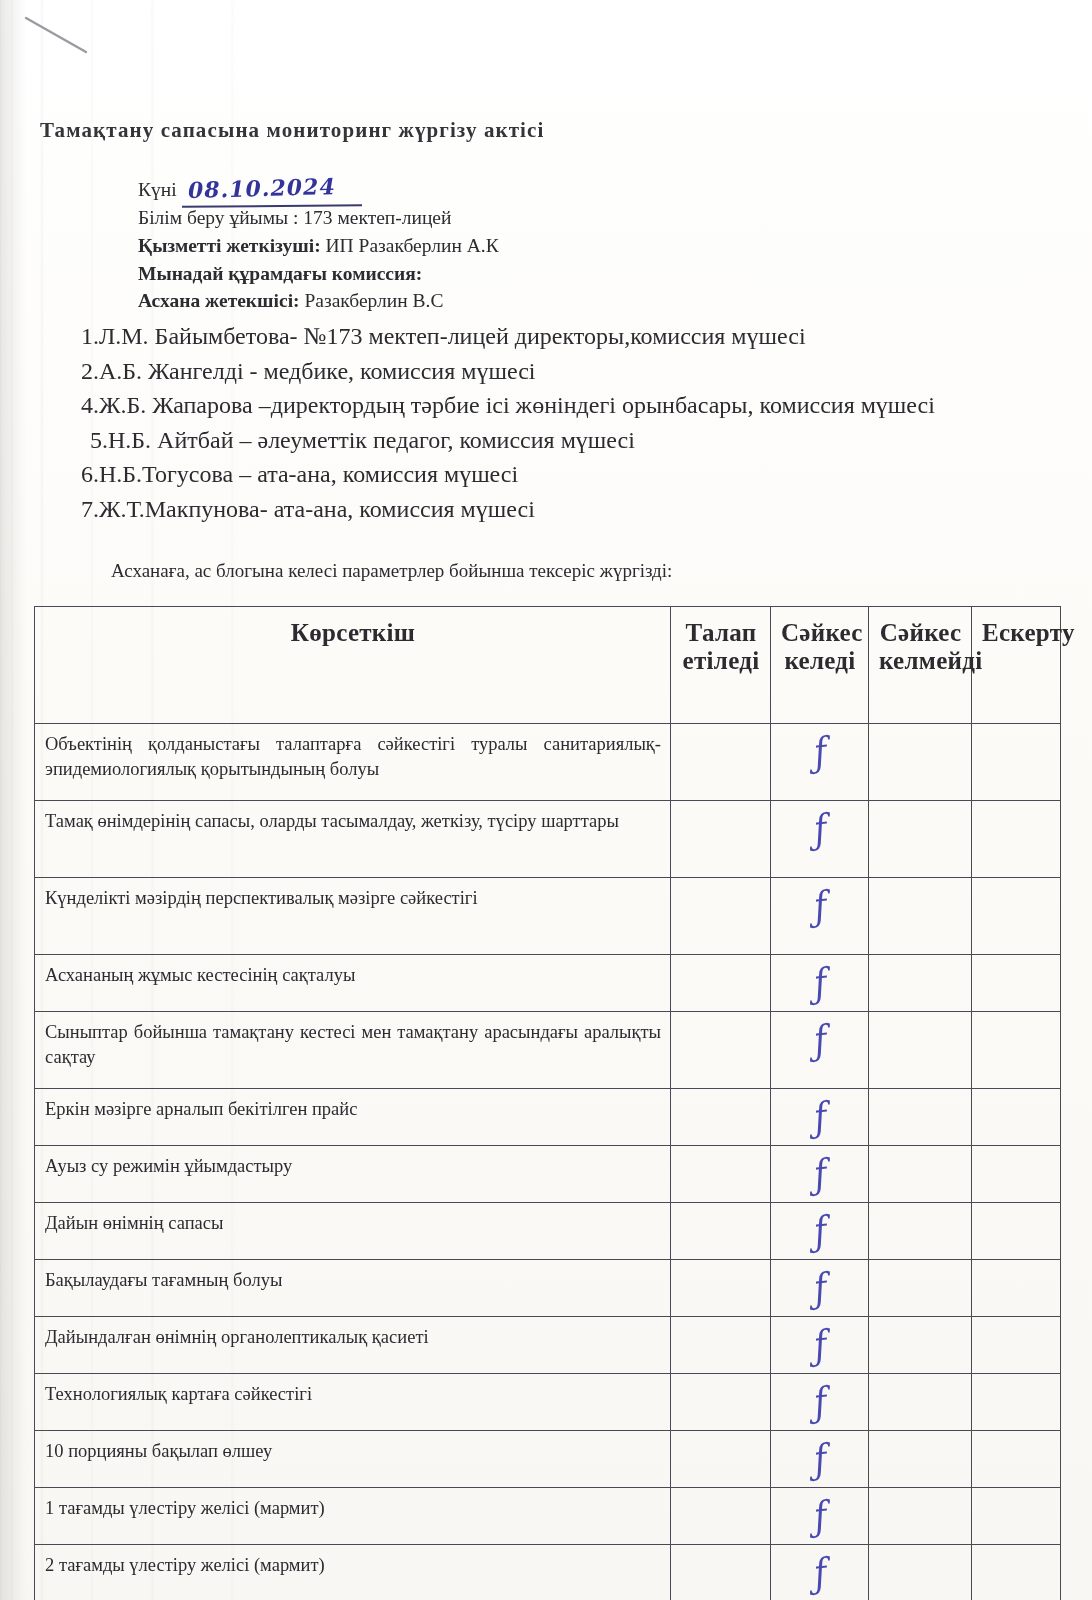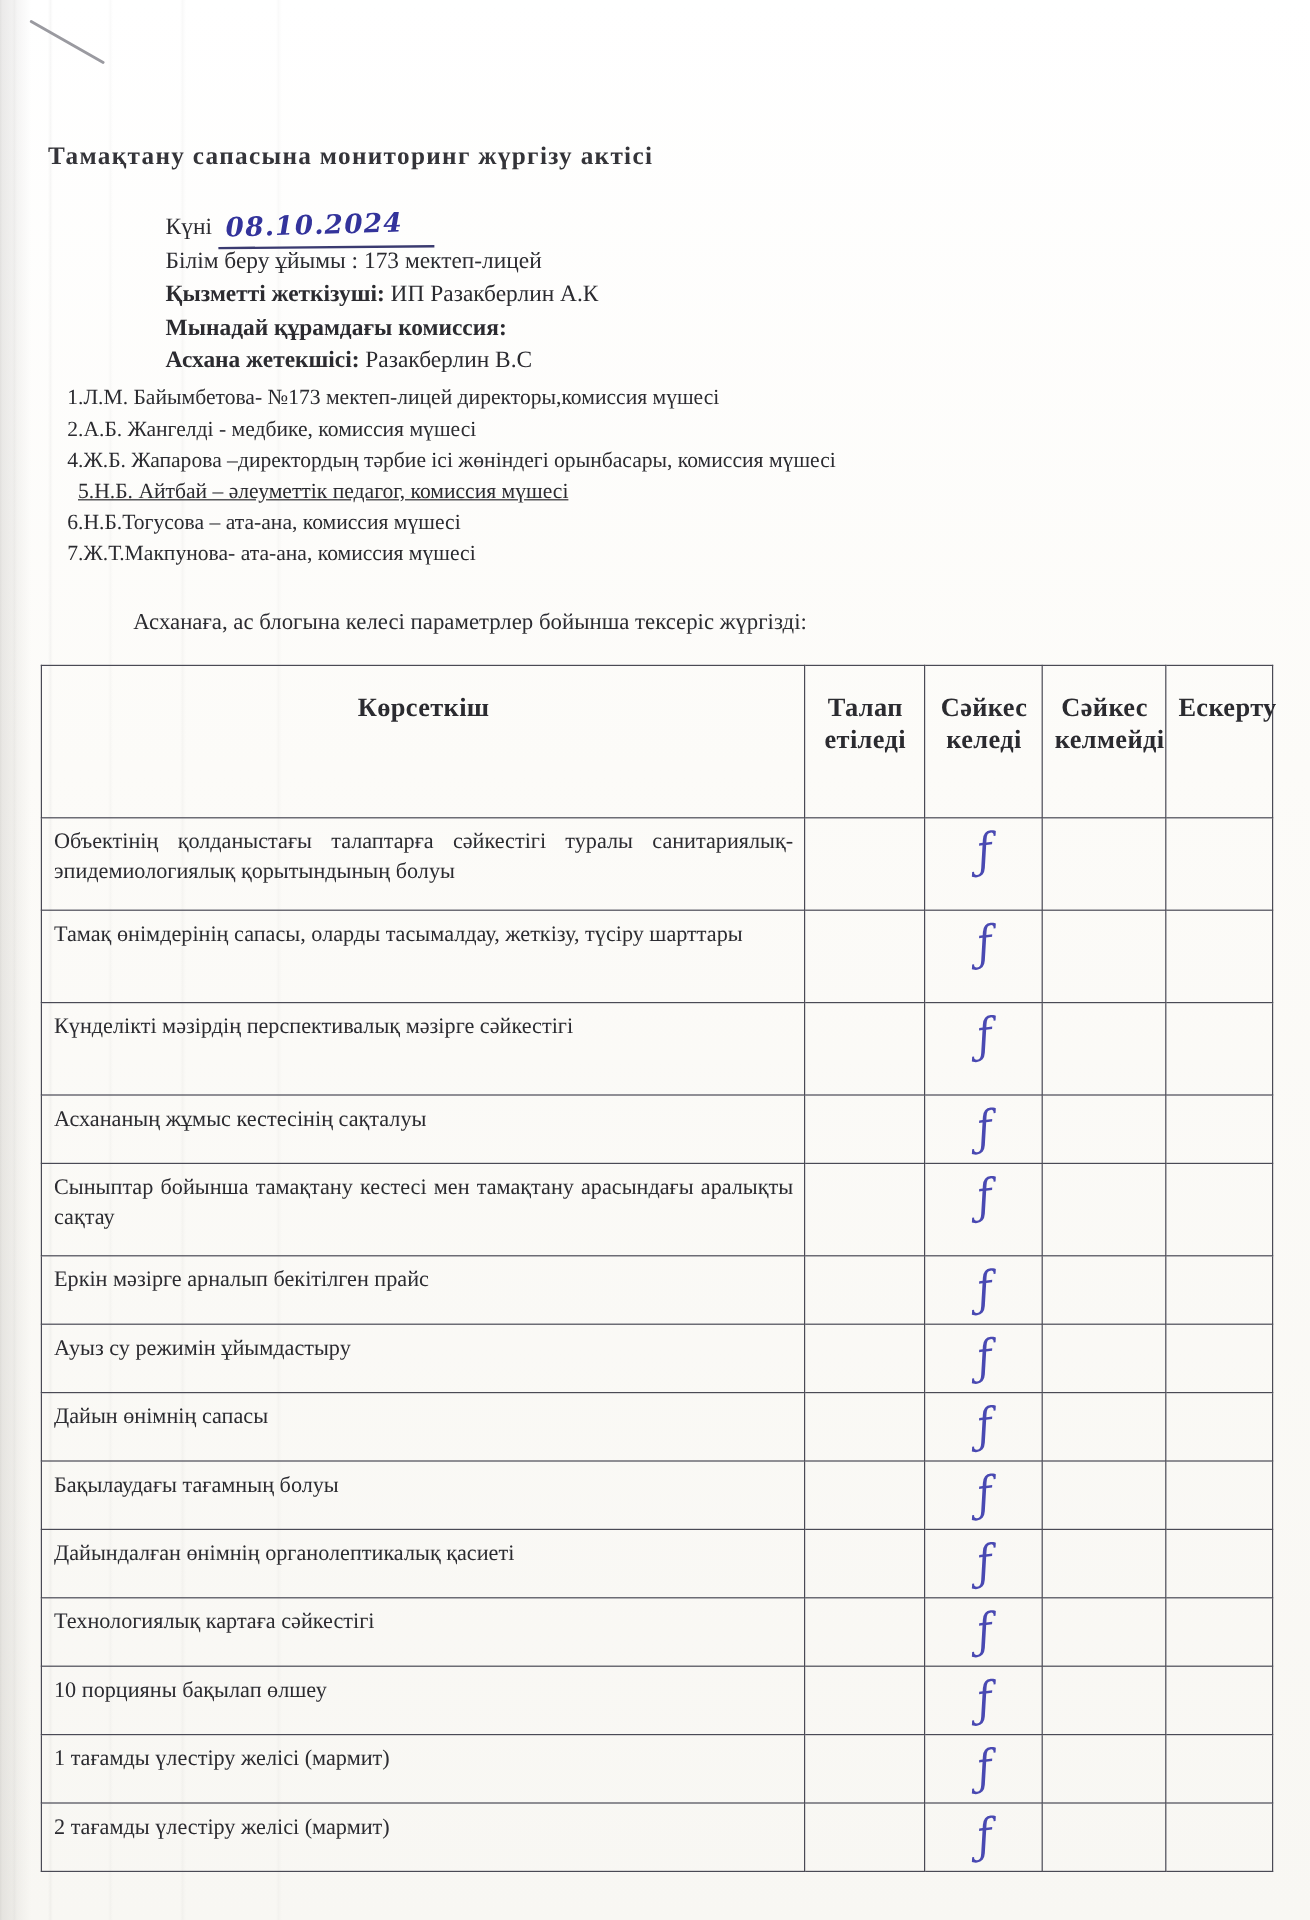--- a/index.html
+++ b/index.html
@@ -52,23 +52,23 @@
     font-weight:bold;
     letter-spacing:1px;
     transform:rotate(-1.6deg);
     display:inline-block;
   }
   .date-underline{
     position:absolute;left:0;right:0;bottom:-2px;height:1.6px;background:#3a3a70;
     transform:rotate(-0.5deg);
   }
 
-  .members{margin:4px 0 0 56px;font-size:18px;line-height:1.44;}
+  .members{margin:4px 0 0 81px;font-size:24px;line-height:1.44;}
   .member{white-space:nowrap;}
-  .member.indented{padding-left:9px;text-decoration:underline;}
+  .member.indented{padding-left:9px;}
 
   .intro{
     margin:34px 0 0 111px;font-size:19px;
   }
 
   
   .tbl-wrap{margin:24px 0 0 34px;width:1026px;}
   table.act{
     border-collapse:collapse;
     width:1026px;
@@ -78,23 +78,23 @@
   table.act th, table.act td{
     border:1.4px solid #4a4a55;
     vertical-align:top;
     padding:8px 9px 8px 10px;
     position:relative;
   }
   table.act th{
     font-weight:bold;
     text-align:center;
     vertical-align:top;
-    font-size:22px;
+    font-size:25px;
     letter-spacing:.3px;
-    padding-top:22px;
+    padding-top:12px;
   }
   th.c-main{height:96px;vertical-align:middle;}
   col.c1{width:636px;}
   col.c2{width:100px;}
   col.c3{width:98px;}
   col.c4{width:103px;}
   col.c5{width:89px;}
   td.c-text{
     text-align:justify;
     text-justify:inter-word;

